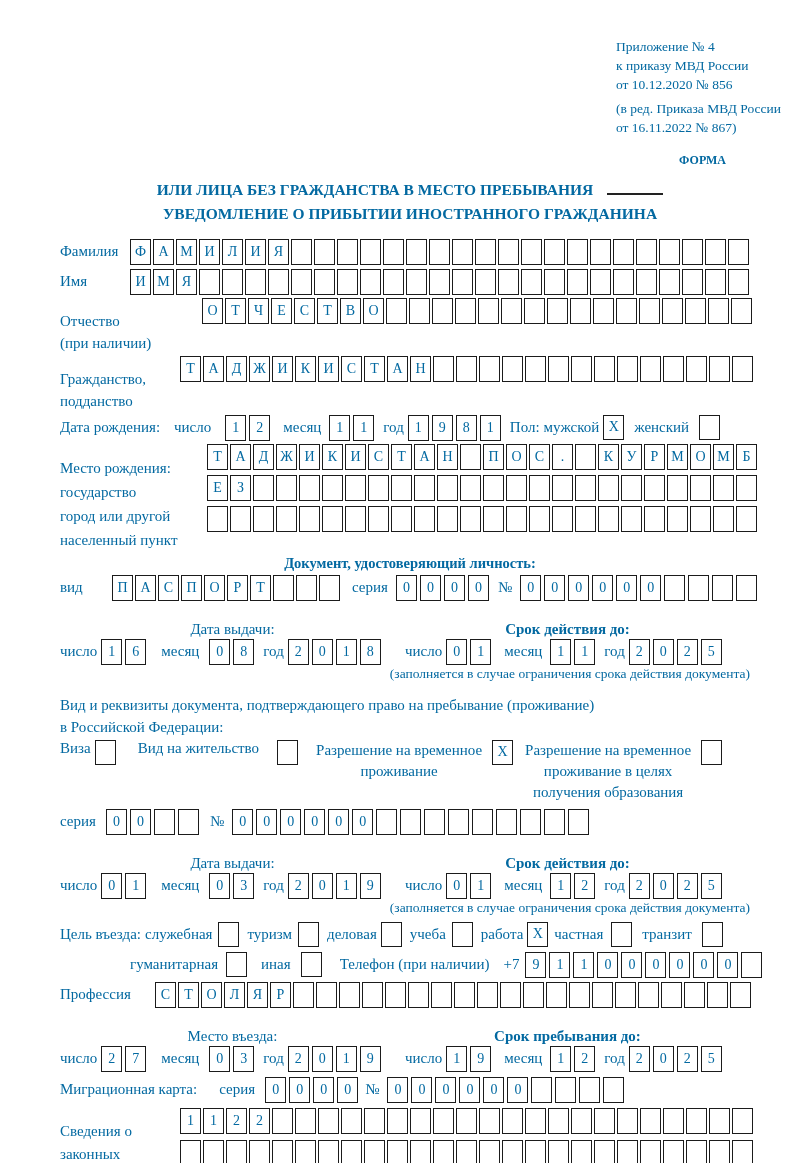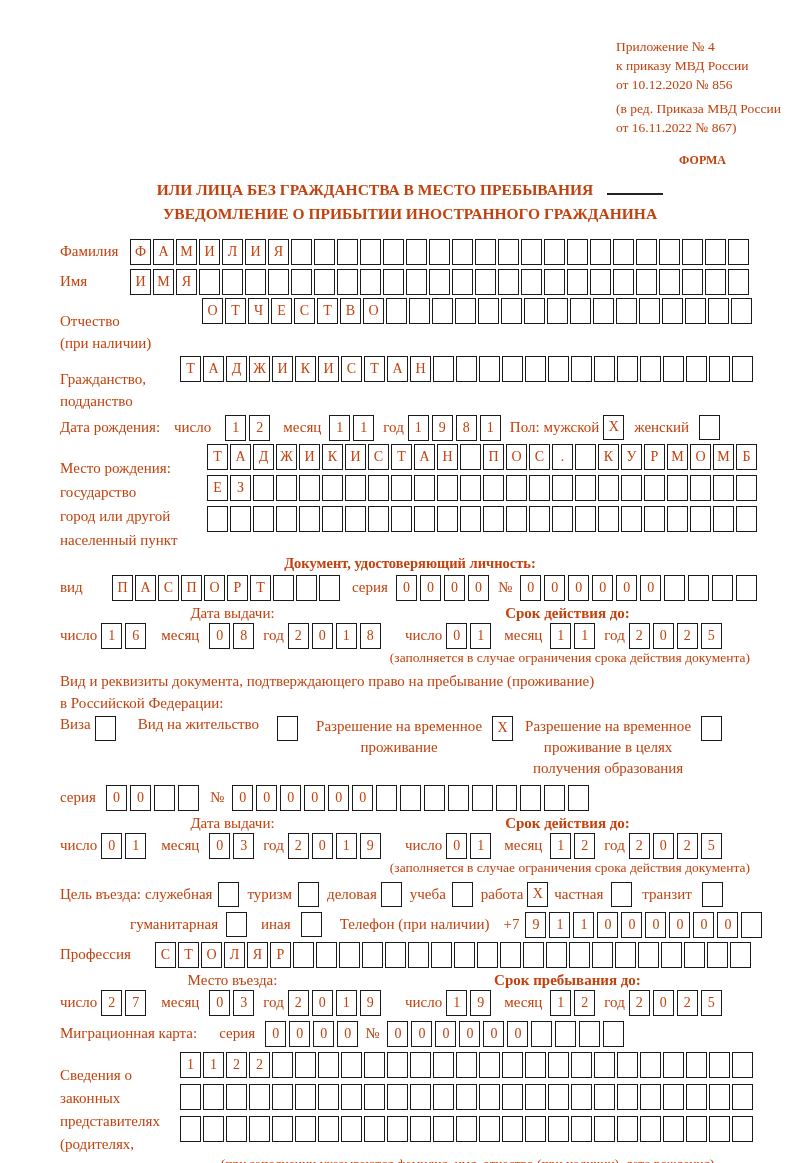--- a/index.html
+++ b/index.html
@@ -1,19 +1,19 @@
 <!DOCTYPE html>
 <html><head>
 <meta charset="utf-8">
 <style>
   * { box-sizing: border-box; }
   html,body { margin:0; padding:0; background:#ffffff; }
   .page {
     width:800px; height:1163px; overflow:hidden; position:relative;
-    background:#fff; color:#c2410c;
+    background:#fff; color:#0369a1;
     font-family:"Liberation Serif", serif; font-size:15px;
     padding:38px 40px 16px 60px;
   }
   
   .hdr-right { margin-left:556px; font-size:13.5px; line-height:1.4; white-space:nowrap; }
   .hdr-right .gap { margin-top:5px; }
   .forma { text-align:right; padding-right:34px; font-weight:bold; margin-top:16px; font-size:12px; }
   .title { text-align:center; font-weight:bold; font-size:15.5px; line-height:1.5; margin-top:10px; }
   .blank-line { display:inline-block; width:56px; border-bottom:2px solid #222; height:14px; margin-left:14px; }
   .sec-heading { font-weight:bold; font-size:14.5px; margin-top:20px; letter-spacing:.3px; }
@@ -33,29 +33,29 @@
   .ckb {
     flex:none; display:inline-block; width:21px; height:25px;
     border:1.5px solid #1b1b1b; text-align:center; font-size:14px; line-height:22px;
   }
   .w70{width:70px} .w142{width:142px} .w120{width:120px} .w147{width:147px}
   .w95{width:95px} .w52{width:52px} .w105{width:108px}
   .ml4{margin-left:4px} .ml6{margin-left:6px} .ml8{margin-left:8px} .ml10{margin-left:10px}
   .ml12{margin-left:12px} .ml14{margin-left:14px} .ml18{margin-left:18px} .ml22{margin-left:22px}
   .center-bold { text-align:center; font-weight:bold; margin-top:3px; font-size:14.5px; }
   
-  .dates2 { margin-top:3px; }
+  .dates2 { margin-top:19px; }
   .dates2 .heads { display:flex; }
   .dates2 .heads .hl { width:345px; text-align:center; }
   .dates2 .heads .hr { width:353px; text-align:center; padding-right:28px;font-weight:bold; }
   .dates2 .drow { display:flex; align-items:center; margin-top:1px; }
   .dgroup { display:flex; align-items:center; flex:none; }
   .dgl { width:345px; }
   .note { text-align:right; font-size:13.5px; margin-top:1px; padding-right:10px; }
-  .para { margin-top:7px; }
+  .para { margin-top:15px; }
   .opts { margin-top:4px; }
   .opt { flex:none; text-align:center; line-height:21px; }
   .bp-rows .boxes { margin-bottom:5px; }
   .reps-rows .boxes { margin-bottom:6px; }
   .cnote { text-align:center; font-size:13.5px; margin-top:2px; padding-left:110px; }
 </style>
 </head>
 <body>
 
 <div class="page">

